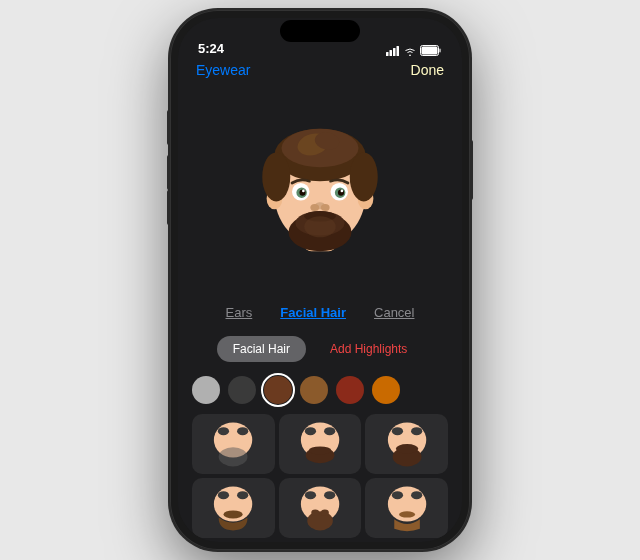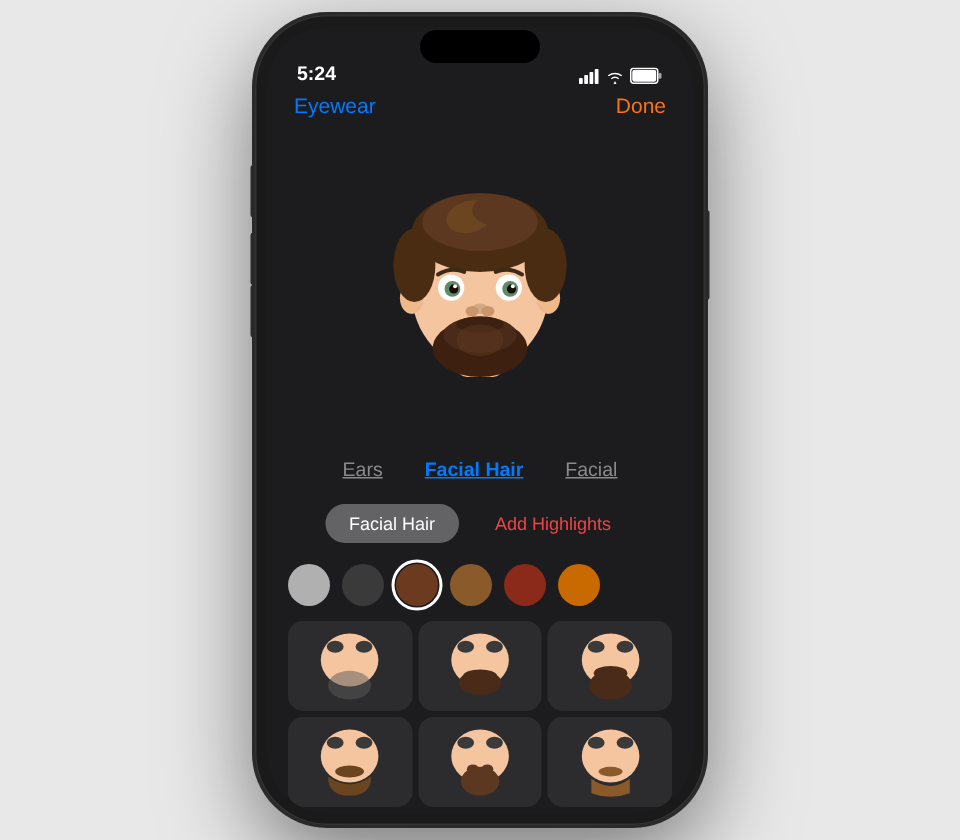--- a/index.html
+++ b/index.html
@@ -104,21 +104,21 @@
       flex-shrink: 0;
     }
 
     .nav-cancel {
       color: #007AFF;
       font-size: 14px;
       cursor: pointer;
     }
 
     .nav-done {
-      color: #f97316;
+      color: #fef9c3;
       font-size: 14px;
       cursor: pointer;
       margin-left: 32px;
     }
 
     
     .avatar-area {
       flex: 1;
       display: flex;
       align-items: center;
@@ -319,21 +319,21 @@
           <ellipse cx="80" cy="122" rx="18" ry="12" fill="#5c3820" opacity="0.5"></ellipse>
         </svg>
       </div>
     </div>
 
     <div class="tabs-section">
 
       <div class="main-tabs">
         <span class="main-tab">Ears</span>
         <span class="main-tab active">Facial Hair</span>
-        <span class="main-tab">Facial</span>
+        <span class="main-tab">Cancel</span>
       </div>
 
       <div class="sub-tabs">
         <span class="sub-tab active">Facial Hair</span>
         <span class="sub-tab inactive">Add Highlights</span>
       </div>
 
       <div class="color-row">
         <div class="color-swatch" style="background:#b0b0b0;"></div>
         <div class="color-swatch" style="background:#3a3a3a;"></div>

